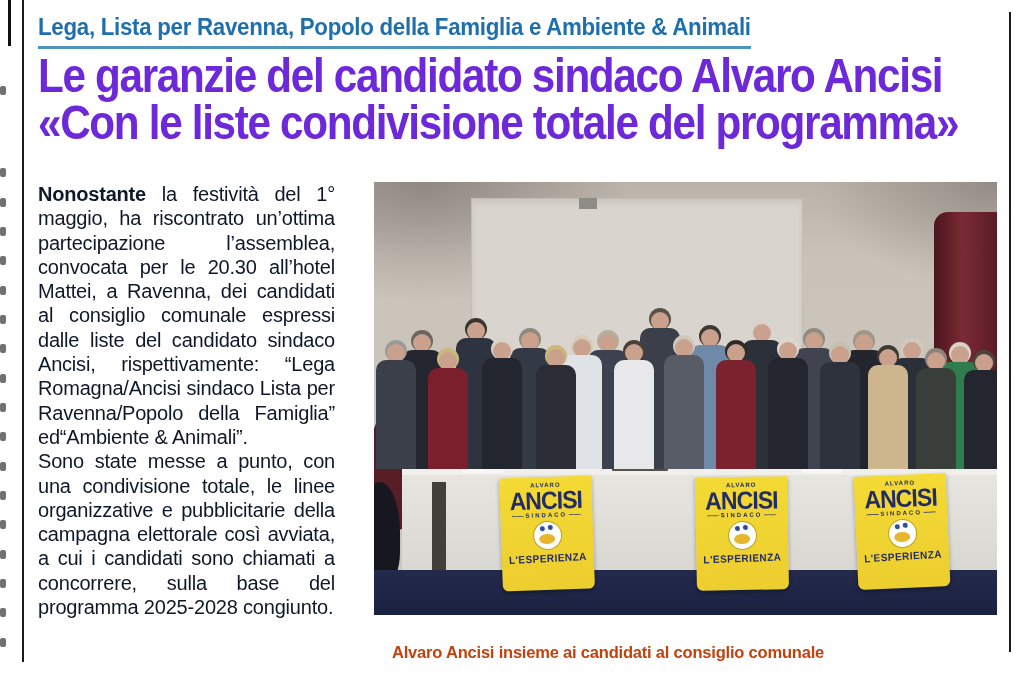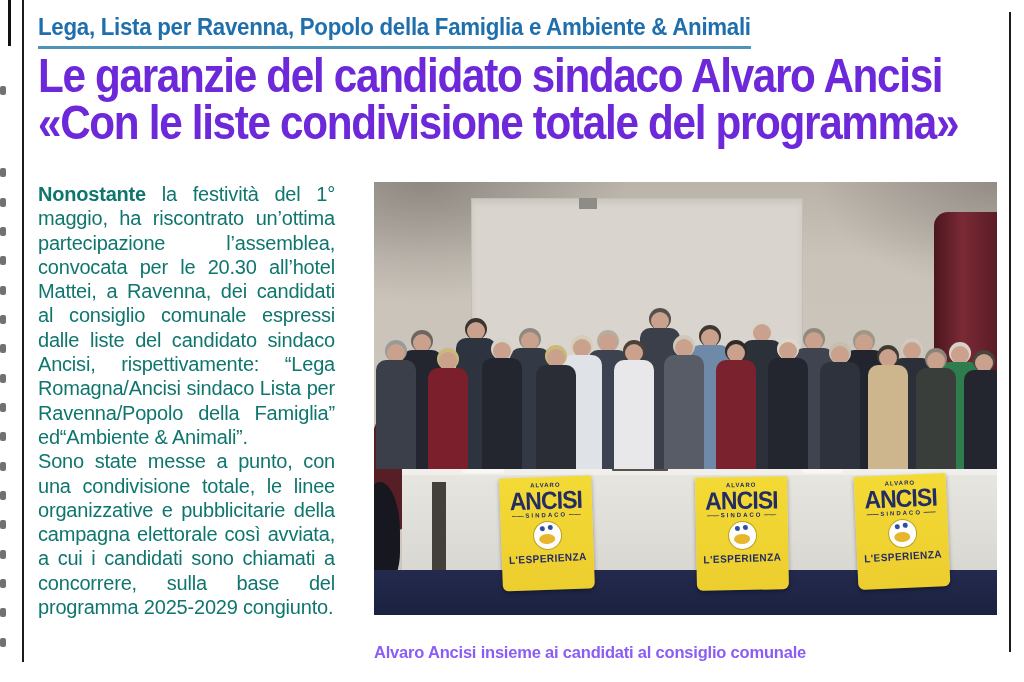--- a/index.html
+++ b/index.html
@@ -18,21 +18,21 @@
   #kicker span{display:inline-block;font-size:23px;font-weight:700;letter-spacing:-.3px;
     color:#1f6fad;padding-bottom:5px;border-bottom:3px solid #4e93b9;transform:scaleX(.97);transform-origin:left;}
 
   
   #headline{left:38px;top:52px;width:980px;color:#6d28d9;font-weight:800;}
   #headline .hl{font-size:48px;line-height:47px;letter-spacing:-1.5px;transform:scaleX(.88);
     transform-origin:left;white-space:nowrap;}
 
   
   #body-col{left:38px;top:182px;width:297px;font-size:20px;line-height:24.3px;
-    text-align:justify;color:#0f766e;letter-spacing:-.2px;}
+    text-align:justify;color:#0f172a;letter-spacing:-.2px;}
   #body-col p{margin:0;}
   #lead-word{font-weight:800;}
 
   
   #photo{left:374px;top:182px;width:623px;height:433px;overflow:hidden;background:#c9c3ba;}
   #wall{left:0;top:0;width:623px;height:433px;
     background:
       radial-gradient(ellipse 340px 200px at 8% 0%,rgba(60,55,50,.35),rgba(0,0,0,0) 60%),
       radial-gradient(ellipse 300px 180px at 100% 0%,rgba(60,50,45,.30),rgba(0,0,0,0) 60%),
       linear-gradient(180deg,#b9b3aa 0%,#c9c3ba 18%,#ccc6bd 60%);}
@@ -77,21 +77,21 @@
     border:1px solid #b9a11e;position:relative;overflow:hidden;}
   .poster .plogo i{position:absolute;left:5px;top:12px;width:16px;height:10px;border-radius:50%;background:#e8b62c;}
   .poster .plogo b{position:absolute;left:6px;top:4px;width:5px;height:5px;border-radius:50%;background:#2e4f9e;}
   .poster .plogo s{position:absolute;left:14px;top:3px;width:5px;height:5px;border-radius:50%;background:#2e4f9e;text-decoration:none;}
   .poster .pslogan{font-size:10.5px;font-weight:800;letter-spacing:.5px;transform:scaleX(.95) rotate(-1deg);}
   #poster-1{left:127px;top:295px;transform:rotate(-2deg);}
   #poster-2{left:322px;top:295px;transform:rotate(-1deg);}
   #poster-3{left:482px;top:293px;transform:rotate(-2.5deg);}
 
   
-  #caption{left:374px;top:643px;width:620px;font-size:16.5px;font-weight:700;color:#8b5cf6;letter-spacing:-.2px;}
+  #caption{left:392px;top:643px;width:620px;font-size:16.5px;font-weight:700;color:#c2410c;letter-spacing:-.2px;}
 </style>
 </head>
 <body>
 
 <div class="abs" id="edge-line-top"></div>
 <div id="edge-marks">
     <div class="edge-mark" style="top: 86px;"></div>
     <div class="edge-mark" style="top: 168px;"></div>
     <div class="edge-mark" style="top: 198px;"></div>
     <div class="edge-mark" style="top: 227px;"></div>
@@ -117,21 +117,21 @@
   <span>Lega, Lista per Ravenna, Popolo della Famiglia e Ambiente &amp; Animali</span>
 </div>
 
 <div class="abs" id="headline">
   <div class="hl">Le garanzie del candidato sindaco Alvaro Ancisi</div>
   <div class="hl">«Con le liste condivisione totale del programma»</div>
 </div>
 
 <div class="abs" id="body-col">
   <p><span id="lead-word">Nonostante</span><span> la festività del 1° maggio, ha riscontrato un’ottima partecipazione l’assemblea, convocata per le 20.30 all’hotel Mattei, a Ravenna, dei candidati al consiglio comunale espressi dalle liste del candidato sindaco Ancisi, rispettivamente: “Lega Romagna/Ancisi sindaco Lista per Ravenna/Popolo della Famiglia” ed“Ambiente &amp; Animali”.</span></p>
-  <p>Sono state messe a punto, con una condivisione totale, le linee organizzative e pubblicitarie della campagna elettorale così avviata, a cui i candidati sono chiamati a concorrere, sulla base del programma 2025-2029 congiunto.</p>
+  <p>Sono state messe a punto, con una condivisione totale, le linee organizzative e pubblicitarie della campagna elettorale così avviata, a cui i candidati sono chiamati a concorrere, sulla base del programma 2025-2028 congiunto.</p>
 </div>
 
 <div class="abs" id="photo">
   <div class="abs" id="wall"></div>
   <div class="abs" id="screen"></div>
   <div class="abs" id="screen-tab"></div>
   <div class="abs" id="clock"></div>
   <div class="abs" id="column-red"></div>
 
   <div id="crowd">

